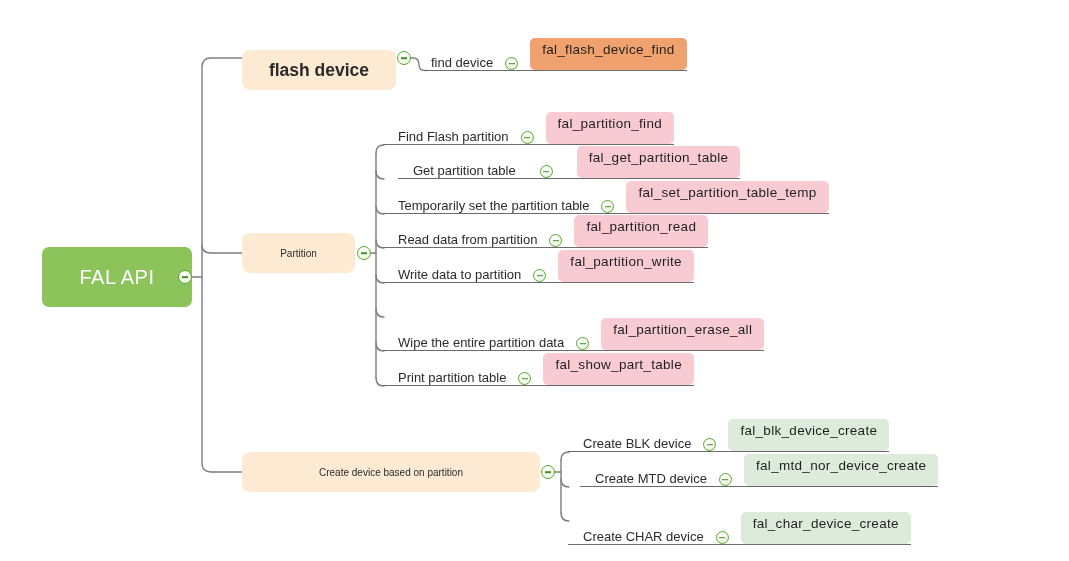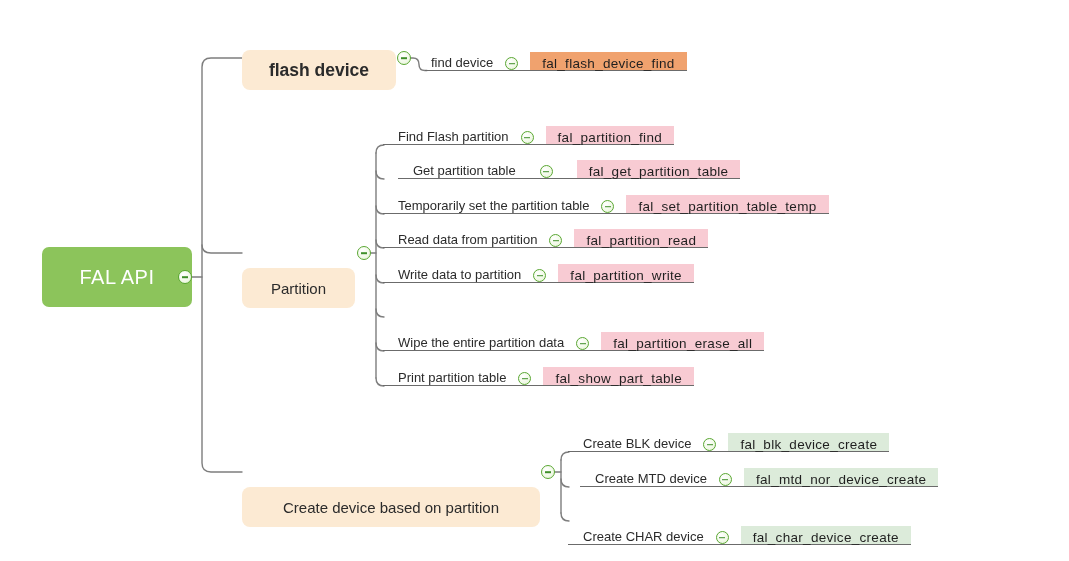--- a/index.html
+++ b/index.html
@@ -9,27 +9,27 @@
   }
   html,body{margin:0;padding:0;background:#ffffff;}
   body{font-family:"Liberation Sans","DejaVu Sans",sans-serif;color:var(--text);}
   #stage{position:relative;width:1069px;height:561px;background:#ffffff;overflow:hidden;}
   svg.wires{position:absolute;left:0;top:0;pointer-events:none;}
 
   .node{position:absolute;box-sizing:border-box;display:flex;align-items:center;justify-content:center;
         border-radius:8px;background:var(--branch-bg);color:var(--text);}
   .node.root{background:var(--root-bg);color:#ffffff;font-size:20px;font-weight:500;letter-spacing:0.5px;border-radius:7px;}
   .node.b-flash{font-size:17.5px;font-weight:600;}
-  .node.b-mid{font-size:15px;font-weight:400;margin-top:35px;}
+  .node.b-mid{font-size:10px;font-weight:400;}
 
   .row{position:absolute;display:flex;align-items:flex-end;height:24px;
        border-bottom:1.5px solid var(--underline);white-space:nowrap;}
   .row .rlabel{font-size:13px;color:var(--text);padding-left:15px;}
   .row.flashrow .rlabel{padding-left:6px;}
-  .row .code{height:18px;line-height:24px;box-sizing:border-box;padding:0 12px;border-radius:0;
+  .row .code{height:32px;line-height:24px;box-sizing:border-box;padding:0 12px;border-radius:5px;
              font-size:13.5px;letter-spacing:0.3px;color:#1f1f1f;margin-left:12px;}
   .c-orange{background:var(--orange);}
   .c-pink{background:var(--pink);}
   .c-green{background:var(--green);}
 
   .micon{position:relative;box-sizing:border-box;width:13px;height:13px;margin-left:12px;flex:0 0 13px;
          border:1.5px solid var(--icon-border);border-radius:50%;
          background:radial-gradient(circle at 35% 30%, #ffffff 0%, var(--icon-bg) 60%, #dff0cd 100%);}
   .micon::after{content:"";position:absolute;left:50%;top:50%;width:6px;height:1.6px;
                 transform:translate(-50%,-50%);background:var(--icon-minus);}

